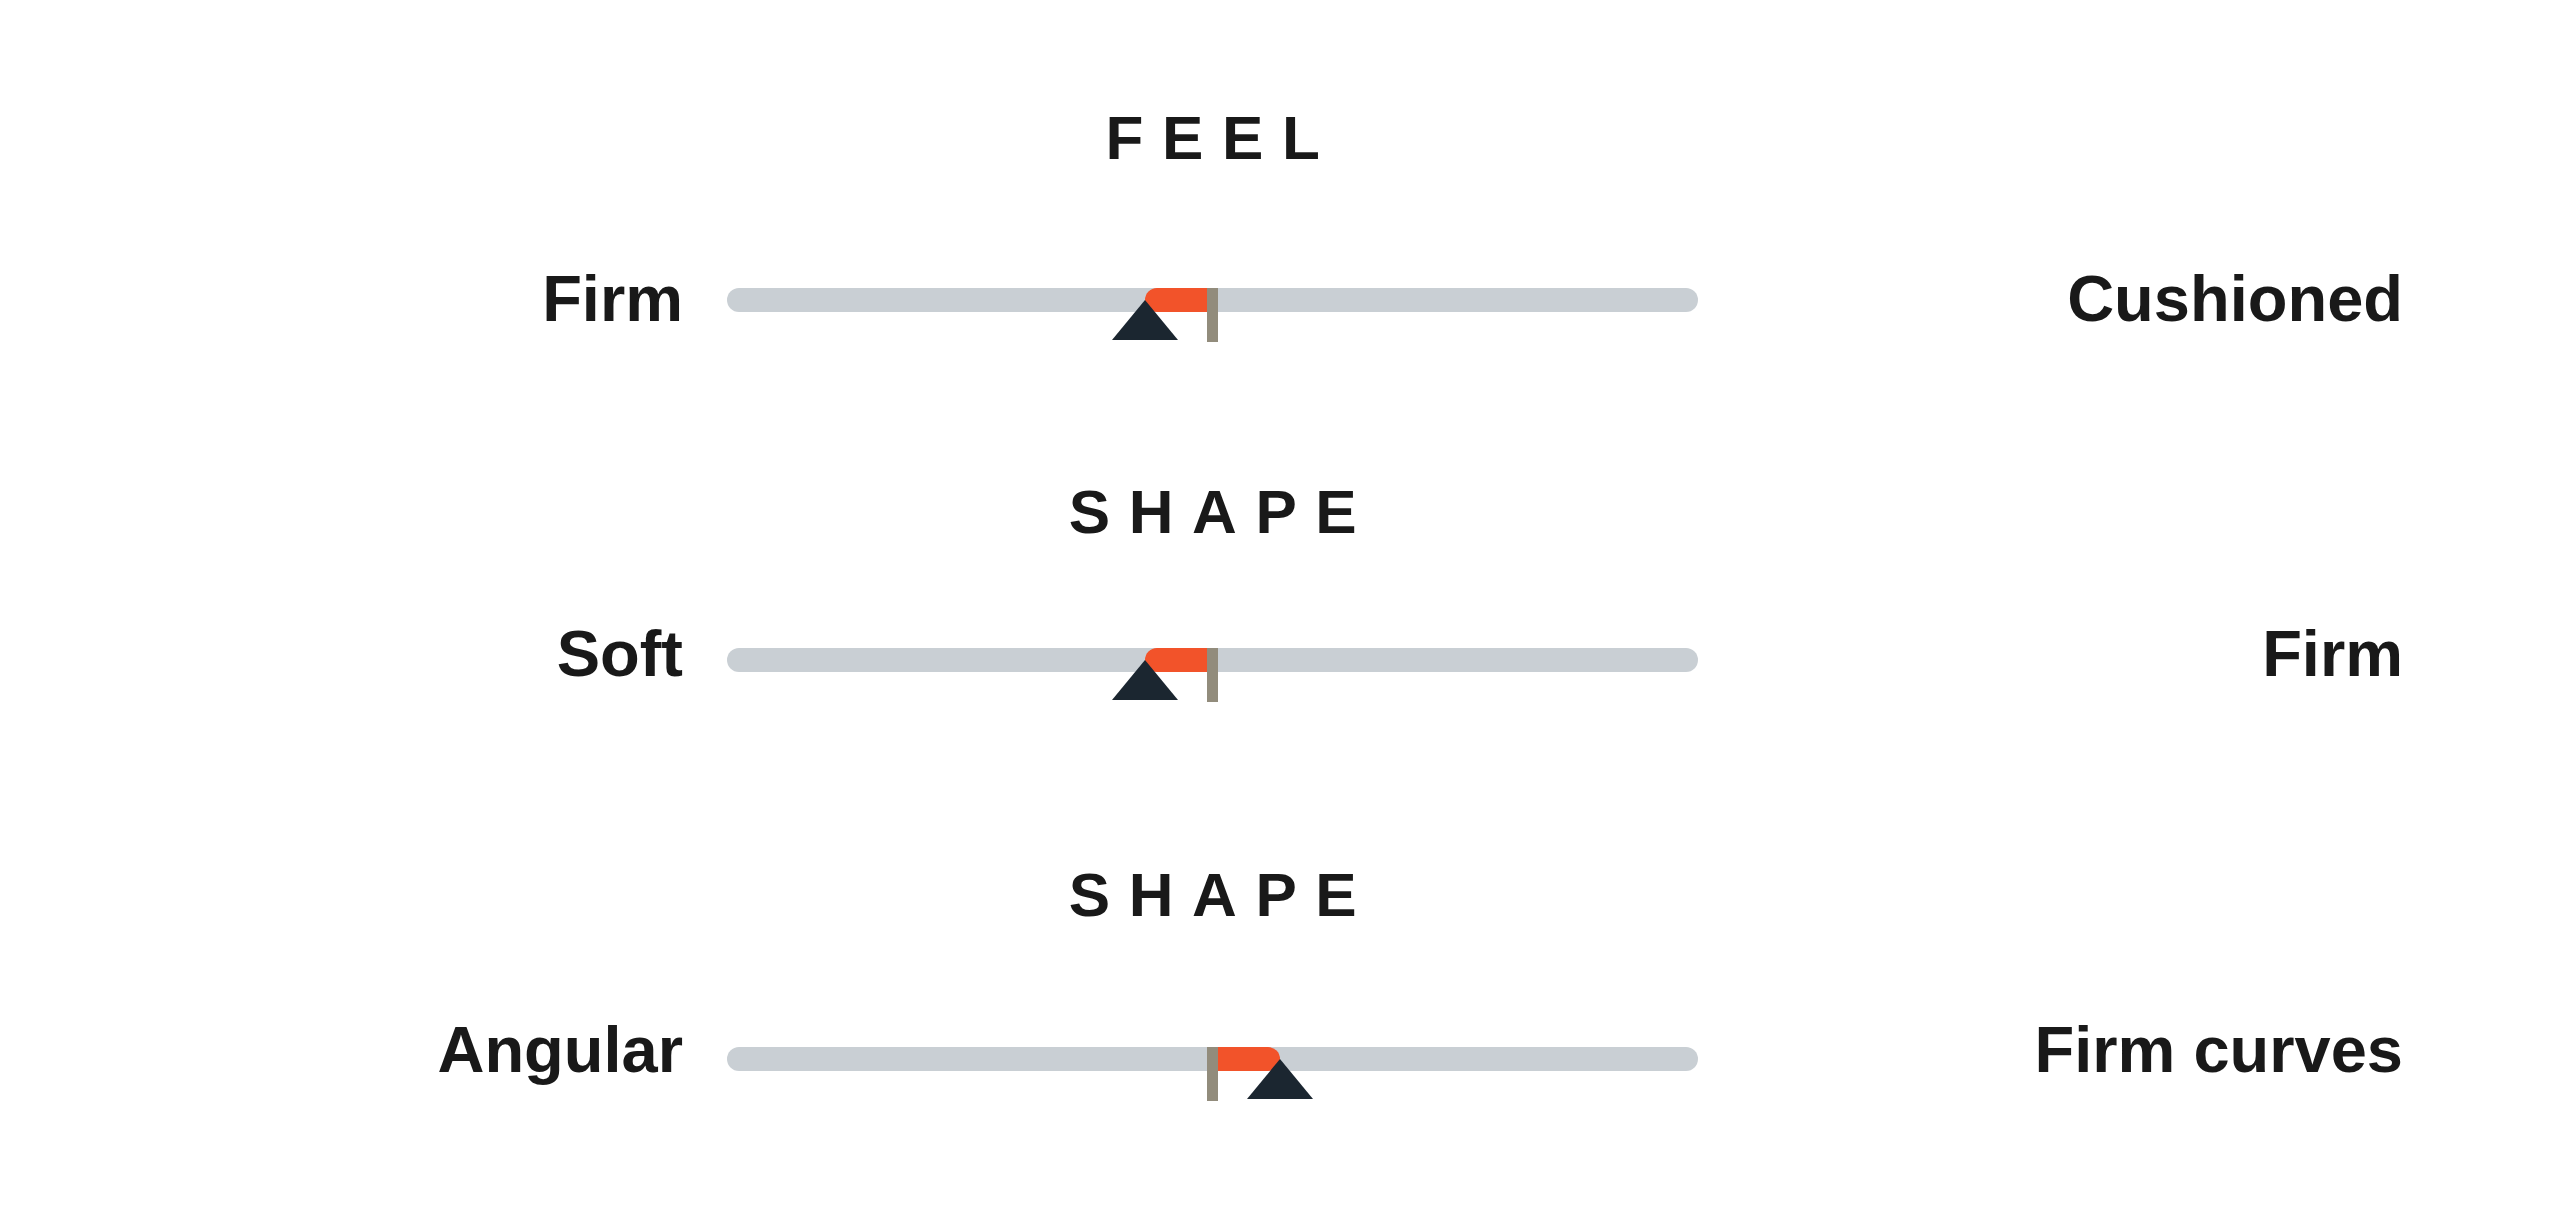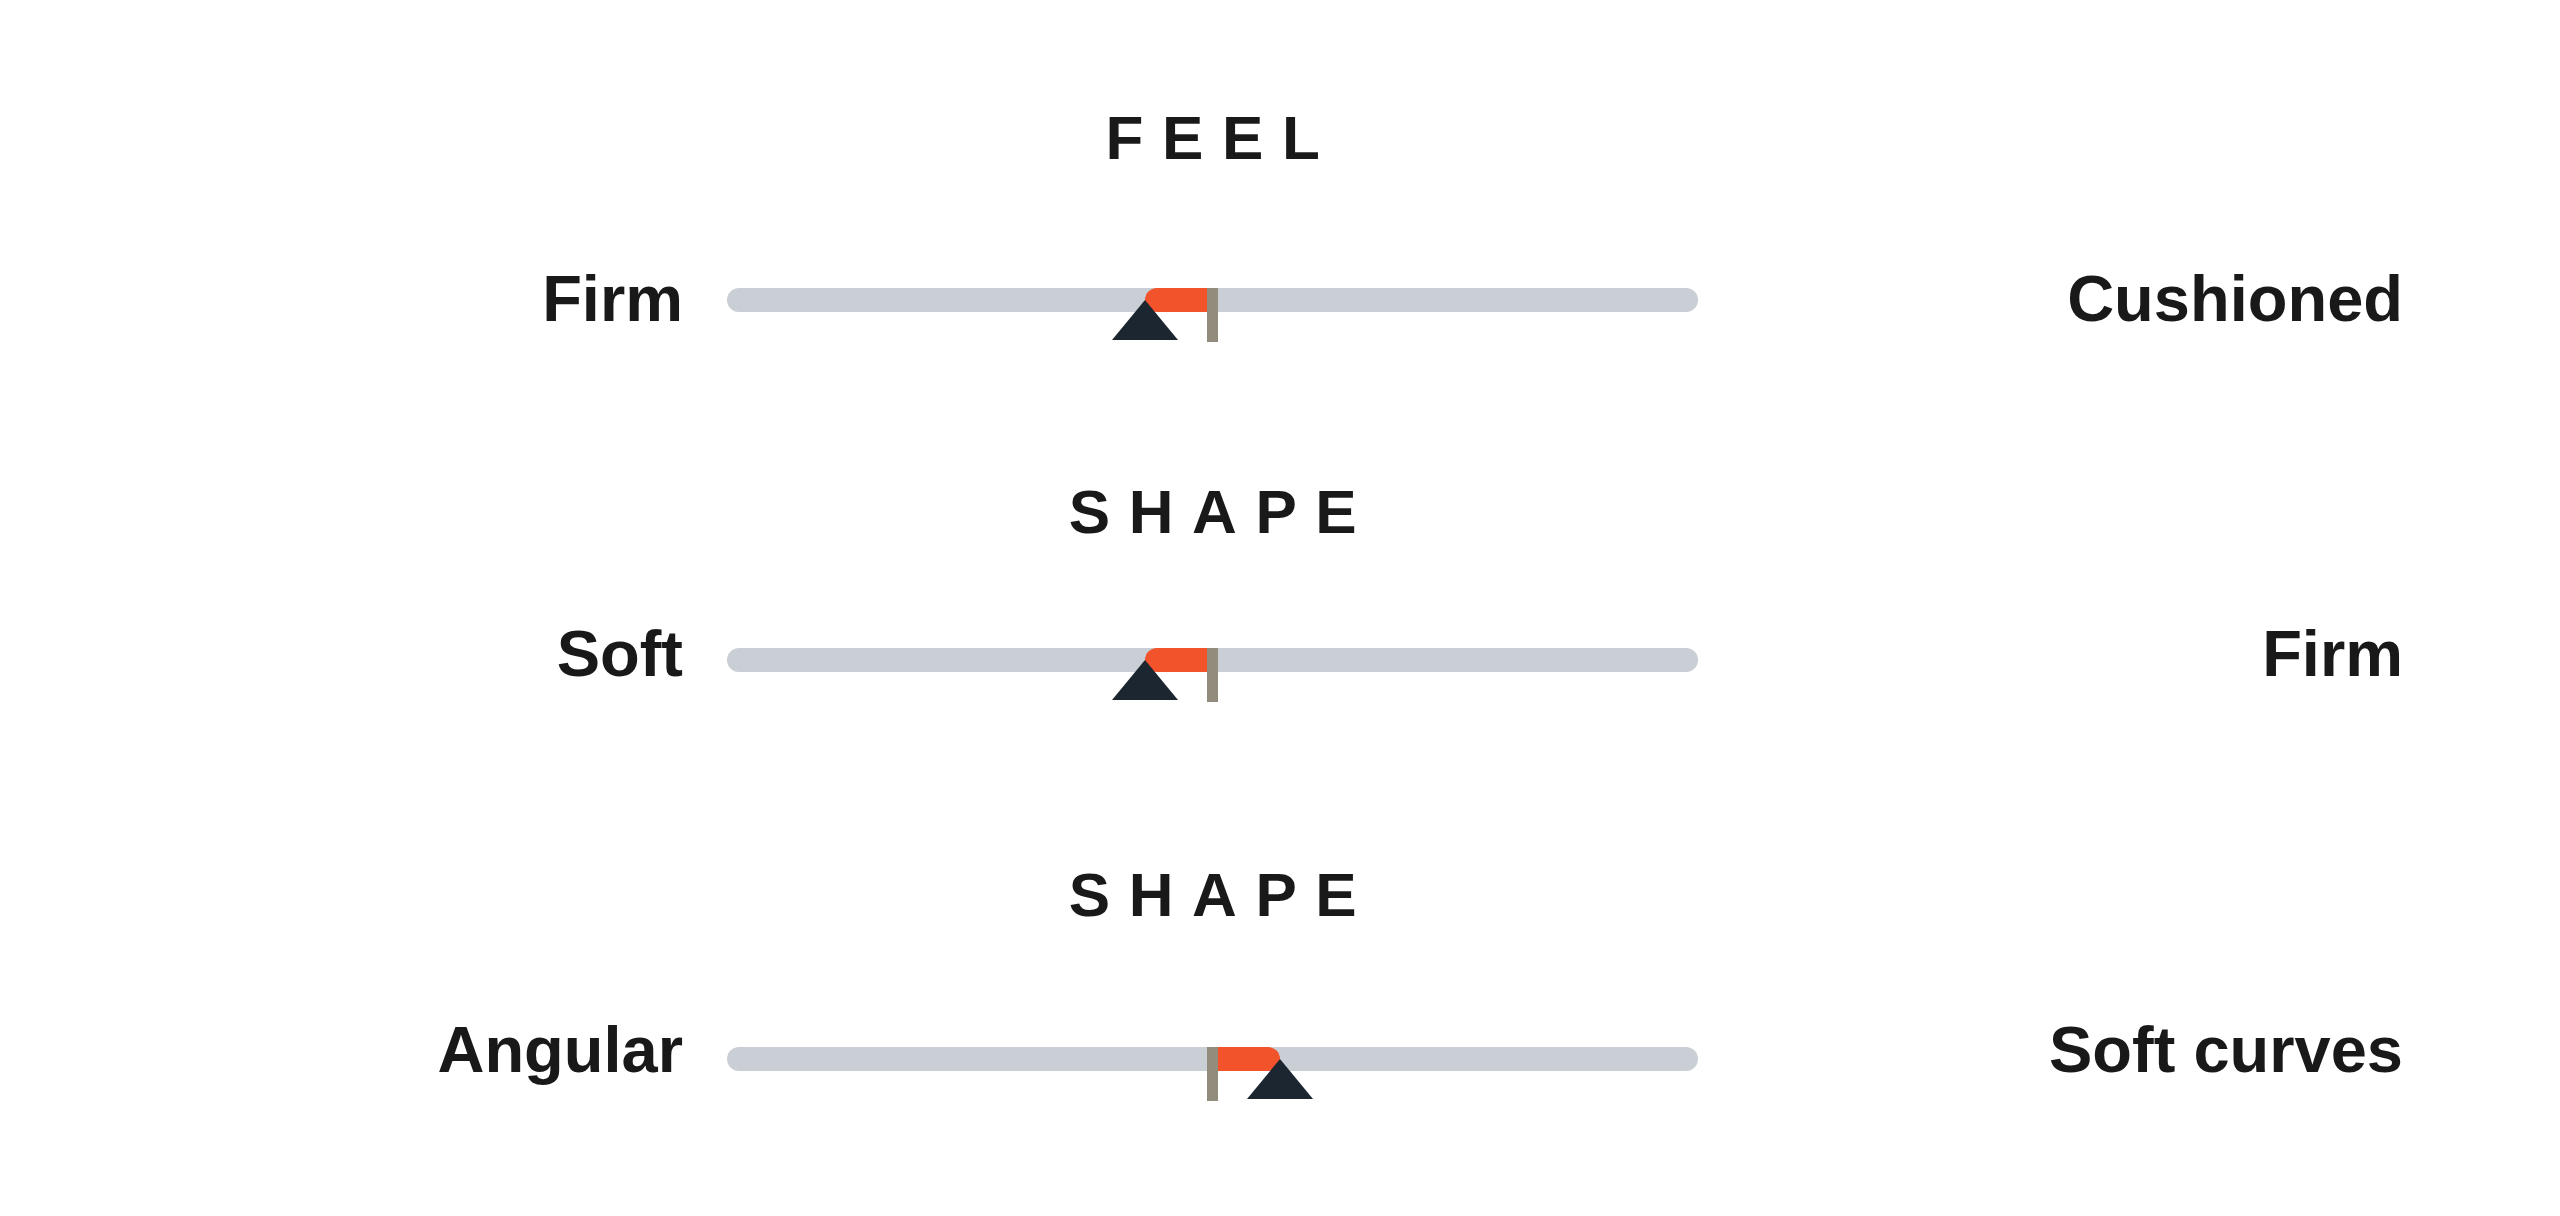--- a/index.html
+++ b/index.html
@@ -103,20 +103,20 @@
     <span class="end-label right">Firm</span>
     <div class="track"></div>
     <div class="range" style="left: 1144.53px; width: 62.47px; border-radius: 12px 0px 0px 12px;"></div>
     <div class="tick" style="left: 1207px;"></div>
     <div class="pointer" style="left: 1111.53px;"></div>
   </section>
 
   <section class="group g3">
     <h2 class="scale-title">SHAPE</h2>
     <span class="end-label left">Angular</span>
-    <span class="end-label right">Soft curves</span>
+    <span class="end-label right">Firm curves</span>
     <div class="track"></div>
     <div class="range" style="left: 1218px; width: 62.47px; border-radius: 0px 12px 12px 0px;"></div>
     <div class="tick" style="left: 1207px;"></div>
     <div class="pointer" style="left: 1247.47px;"></div>
   </section>
 
 </div>
 
 </body></html>

